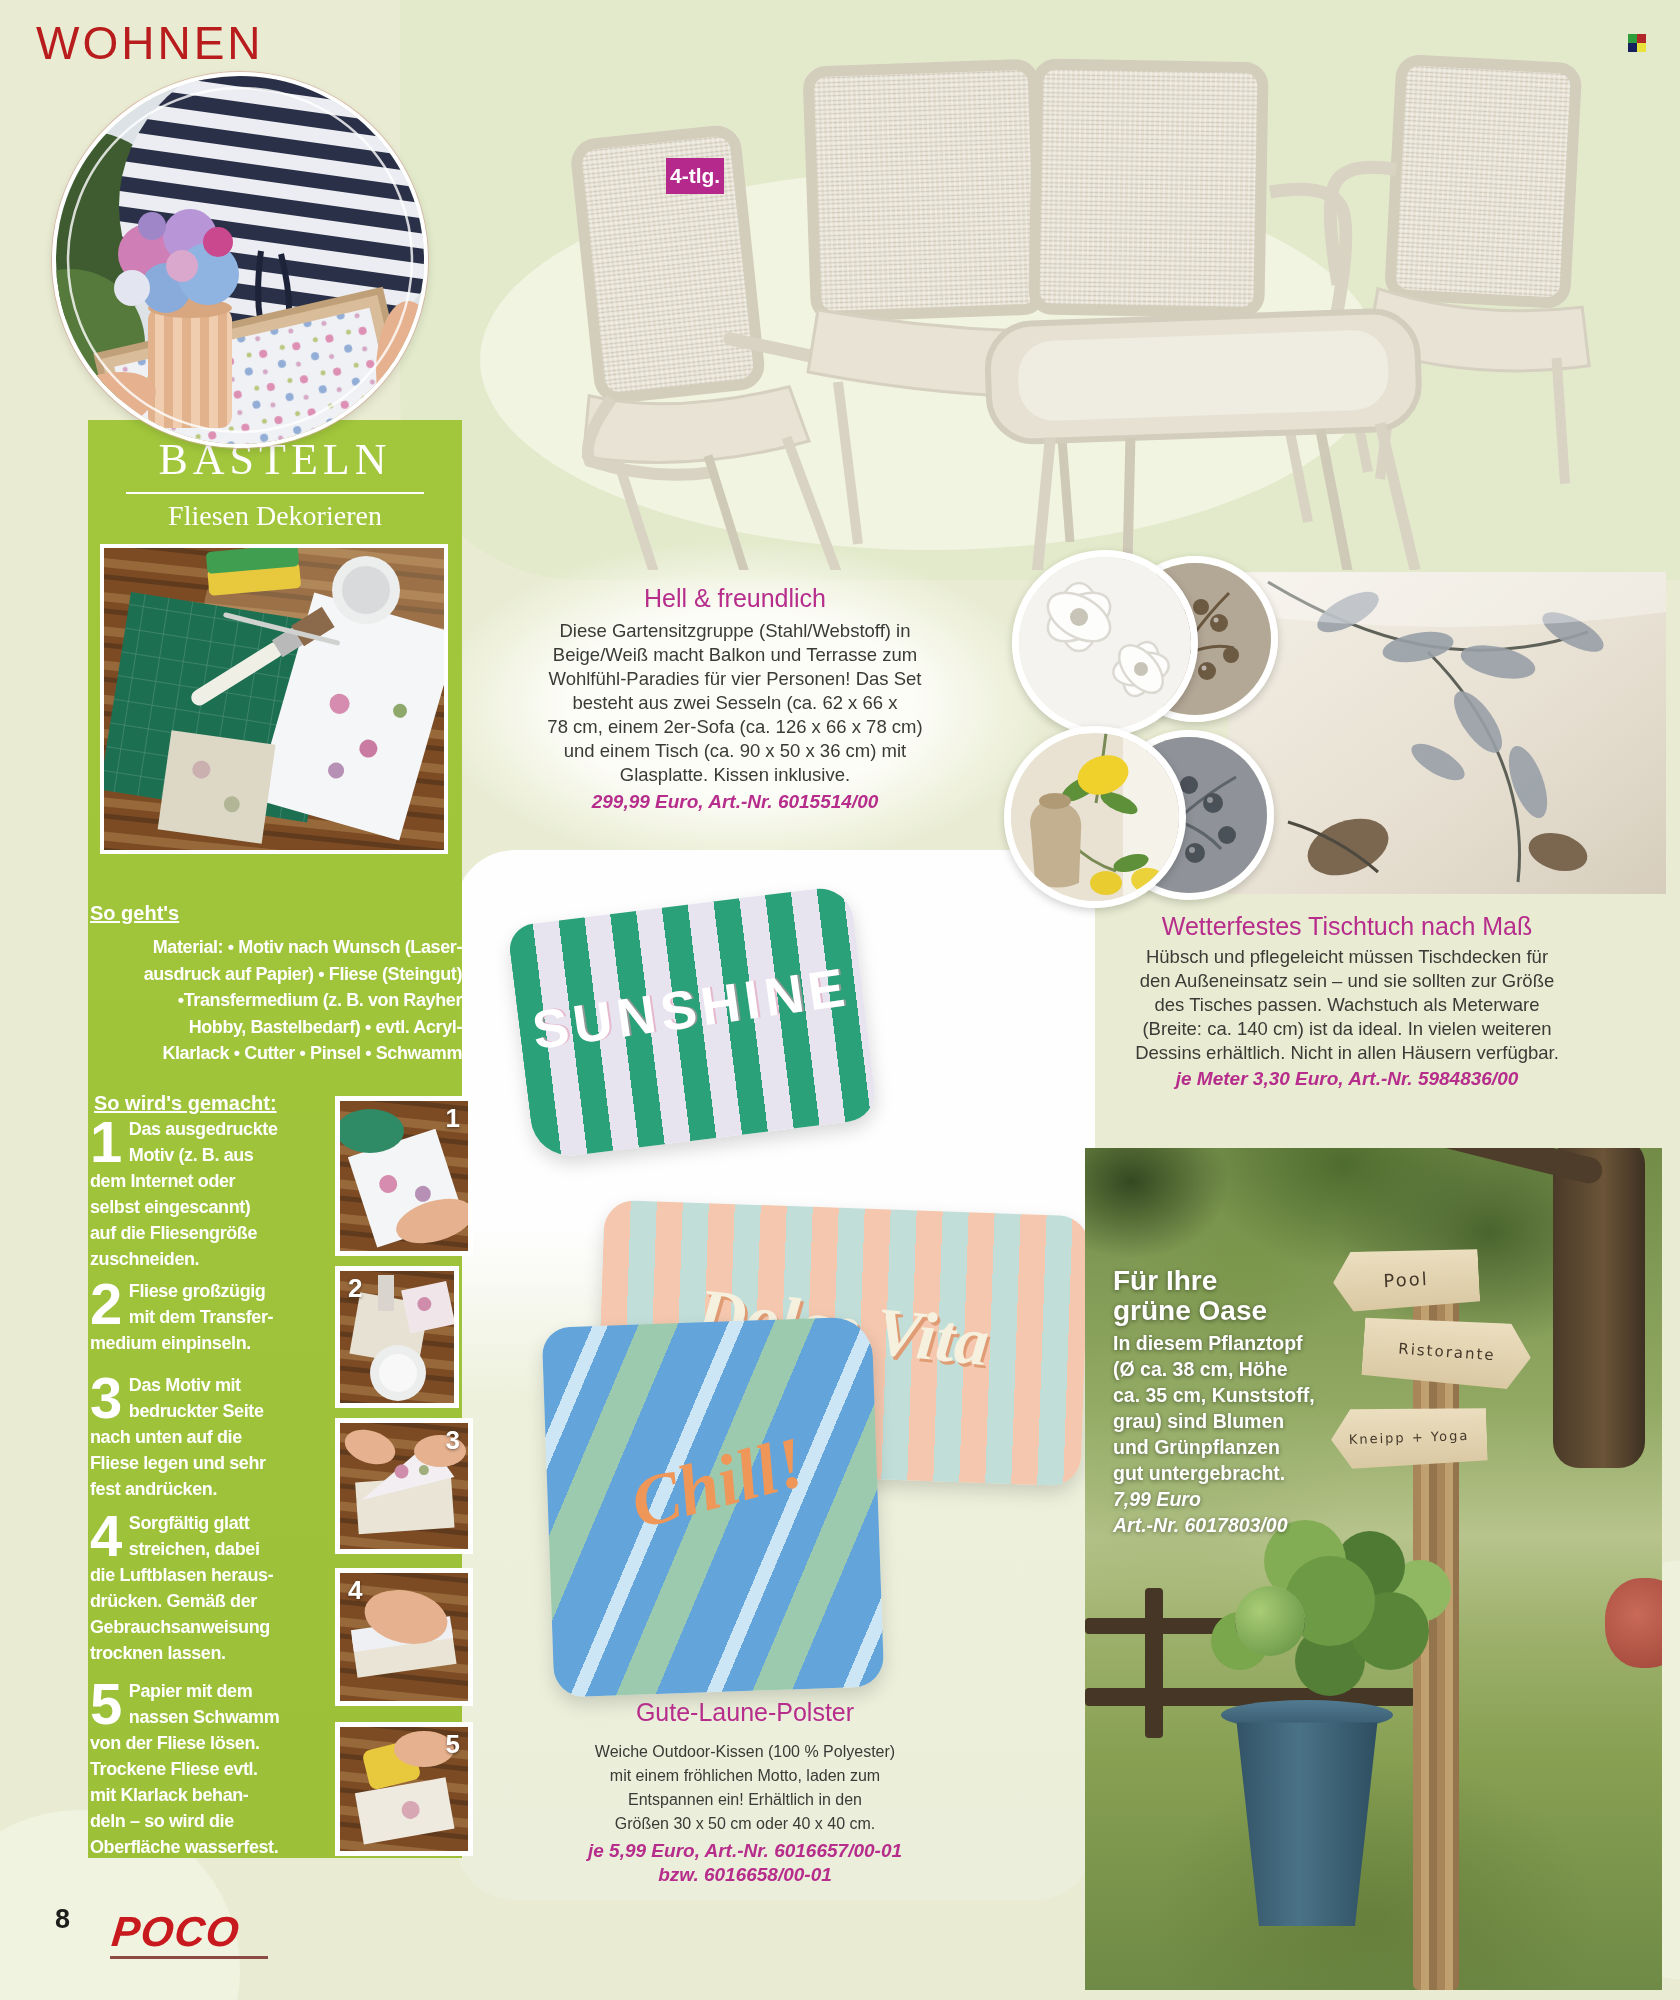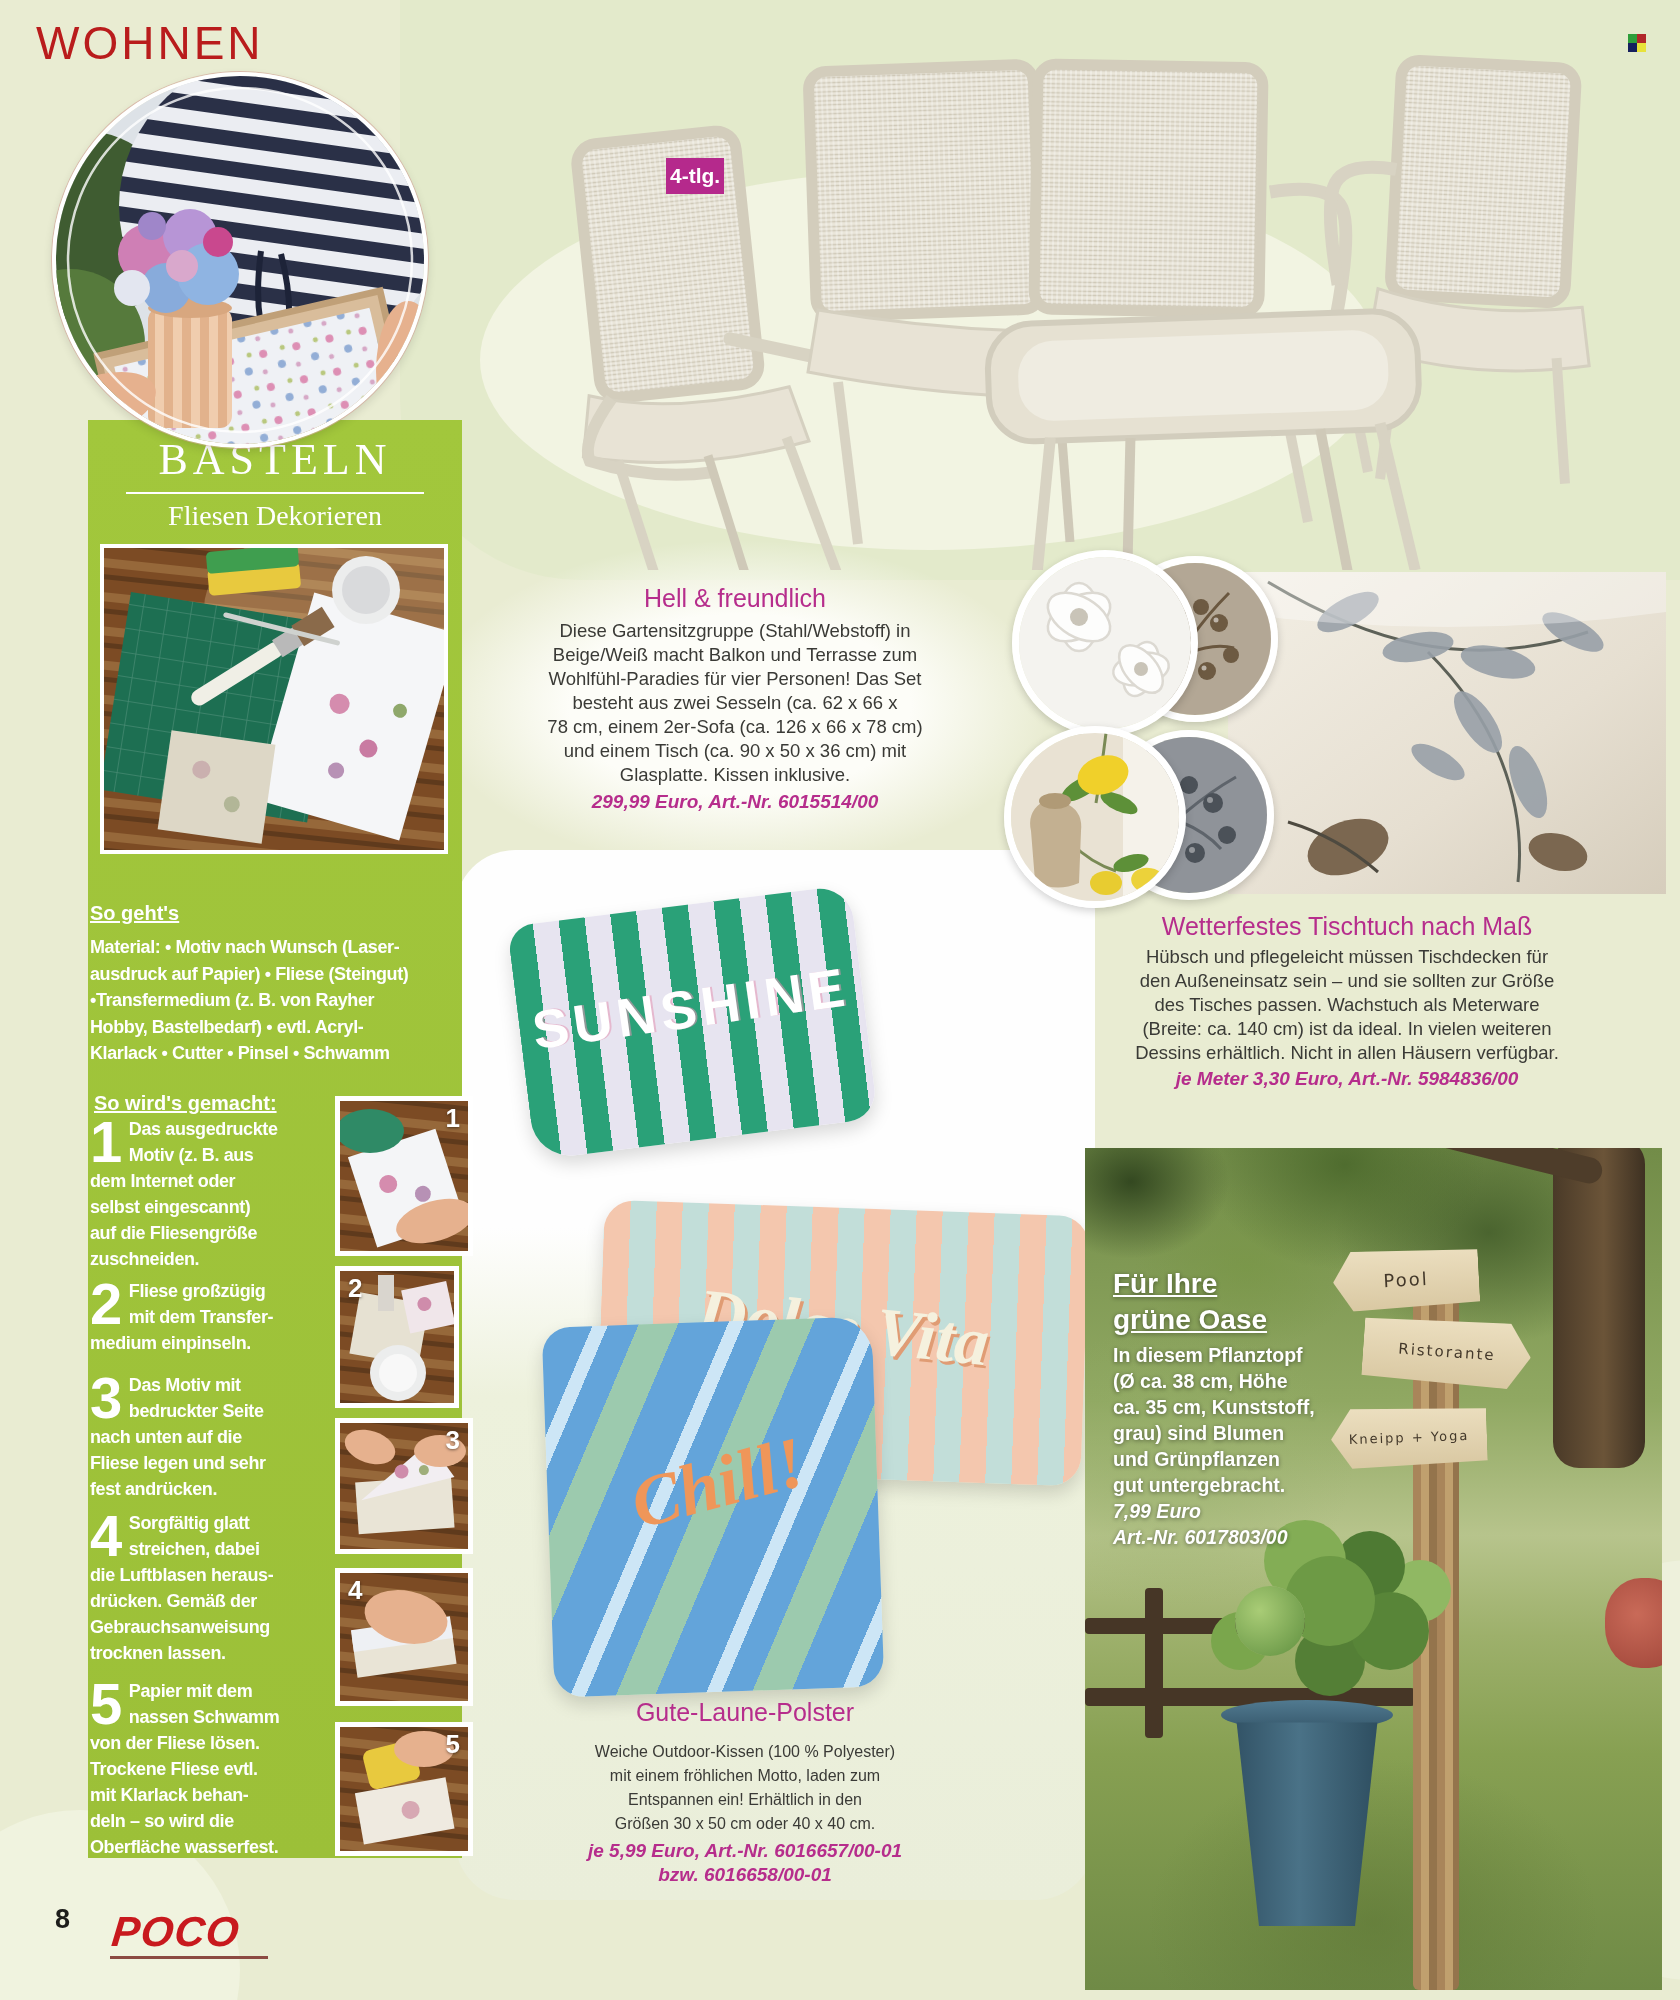--- a/index.html
+++ b/index.html
@@ -104,21 +104,21 @@
   .pot-rim{position:absolute;left:136px;top:552px;width:172px;height:30px;border-radius:50%;
     background:linear-gradient(#517a90,#36586c);}
   .plant{position:absolute;left:150px;top:438px;width:70px;height:70px;border-radius:50%;
     background:radial-gradient(circle at 35% 35%,#a9cc76,#5f8f3f);
     box-shadow:60px -20px 0 10px #6d9a45,120px 10px 0 4px #588538,35px -60px 0 6px #83ad55,
       100px -55px 0 0 #4e7a33,-30px 20px 0 -6px #7aa64c,150px -30px 0 -4px #90b863,60px 40px 0 0 #547f36;}
   .red-blur{position:absolute;left:520px;top:430px;width:80px;height:90px;border-radius:45%;
     background:radial-gradient(circle at 40% 40%,#c96a58,#9e4438);}
   .garden-text{position:absolute;left:28px;top:118px;width:280px;color:#fff;
     text-shadow:0 1px 4px rgba(0,0,0,.45);}
-  .garden-text .gt-title{font-size:28px;font-weight:bold;line-height:36px;text-decoration:underline;}
+  .garden-text .gt-title{font-size:28px;font-weight:bold;line-height:30px;}
   .garden-text .gt-body{font-size:19.5px;font-weight:bold;line-height:26px;margin-top:4px;}
   .garden-text .gt-price{font-size:19.5px;font-weight:bold;font-style:italic;line-height:26px;}
   
   .pagenum{left:55px;top:1904px;font-size:27px;font-weight:bold;color:#1d1d1b;}
   .poco{left:112px;top:1908px;color:#c8191e;font-size:42px;font-weight:bold;font-style:italic;
     letter-spacing:1px;transform:skewX(-6deg);}
   .poco-line{left:110px;top:1956px;width:158px;height:3px;background:#8c4a42;}
 </style>
 </head>
 <body>
@@ -290,21 +290,21 @@
         <circle cx="262" cy="42" r="24" fill="#d9dadc"></circle>
       <g transform="rotate(-32 150 120)">
         <rect x="80" y="108" width="105" height="16" rx="8" fill="#f0efe6"></rect>
         <rect x="180" y="106" width="26" height="20" fill="#b9b9b9"></rect>
         <rect x="204" y="104" width="36" height="24" fill="#8a6a4a"></rect>
       </g>
       <rect x="120" y="64" width="120" height="5" rx="2.5" fill="#cfd2cf" transform="rotate(14 120 64)"></rect>
     </svg>
 
     <div class="gh" style="left:2px;top:482px;">So geht's</div>
-    <div class="gtext pre" style="left:2px;top:514px;width:372px;">Material: • Motiv nach Wunsch (Laser-
+    <div class="gtext pre" style="left:2px;top:514px;width:372px;text-align:right;">Material: • Motiv nach Wunsch (Laser-
 ausdruck auf Papier) • Fliese (Steingut)
 •Transfermedium (z. B. von Rayher
 Hobby, Bastelbedarf) • evtl. Acryl-
 Klarlack • Cutter • Pinsel • Schwamm</div>
     <div class="gh" style="left:6px;top:672px;">So wird's gemacht:</div>
 
     <div class="step" style="left:2px;top:696px;">
       <span class="num">1</span><span class="pre">Das ausgedruckte
 Motiv (z. B. aus
 dem Internet oder

